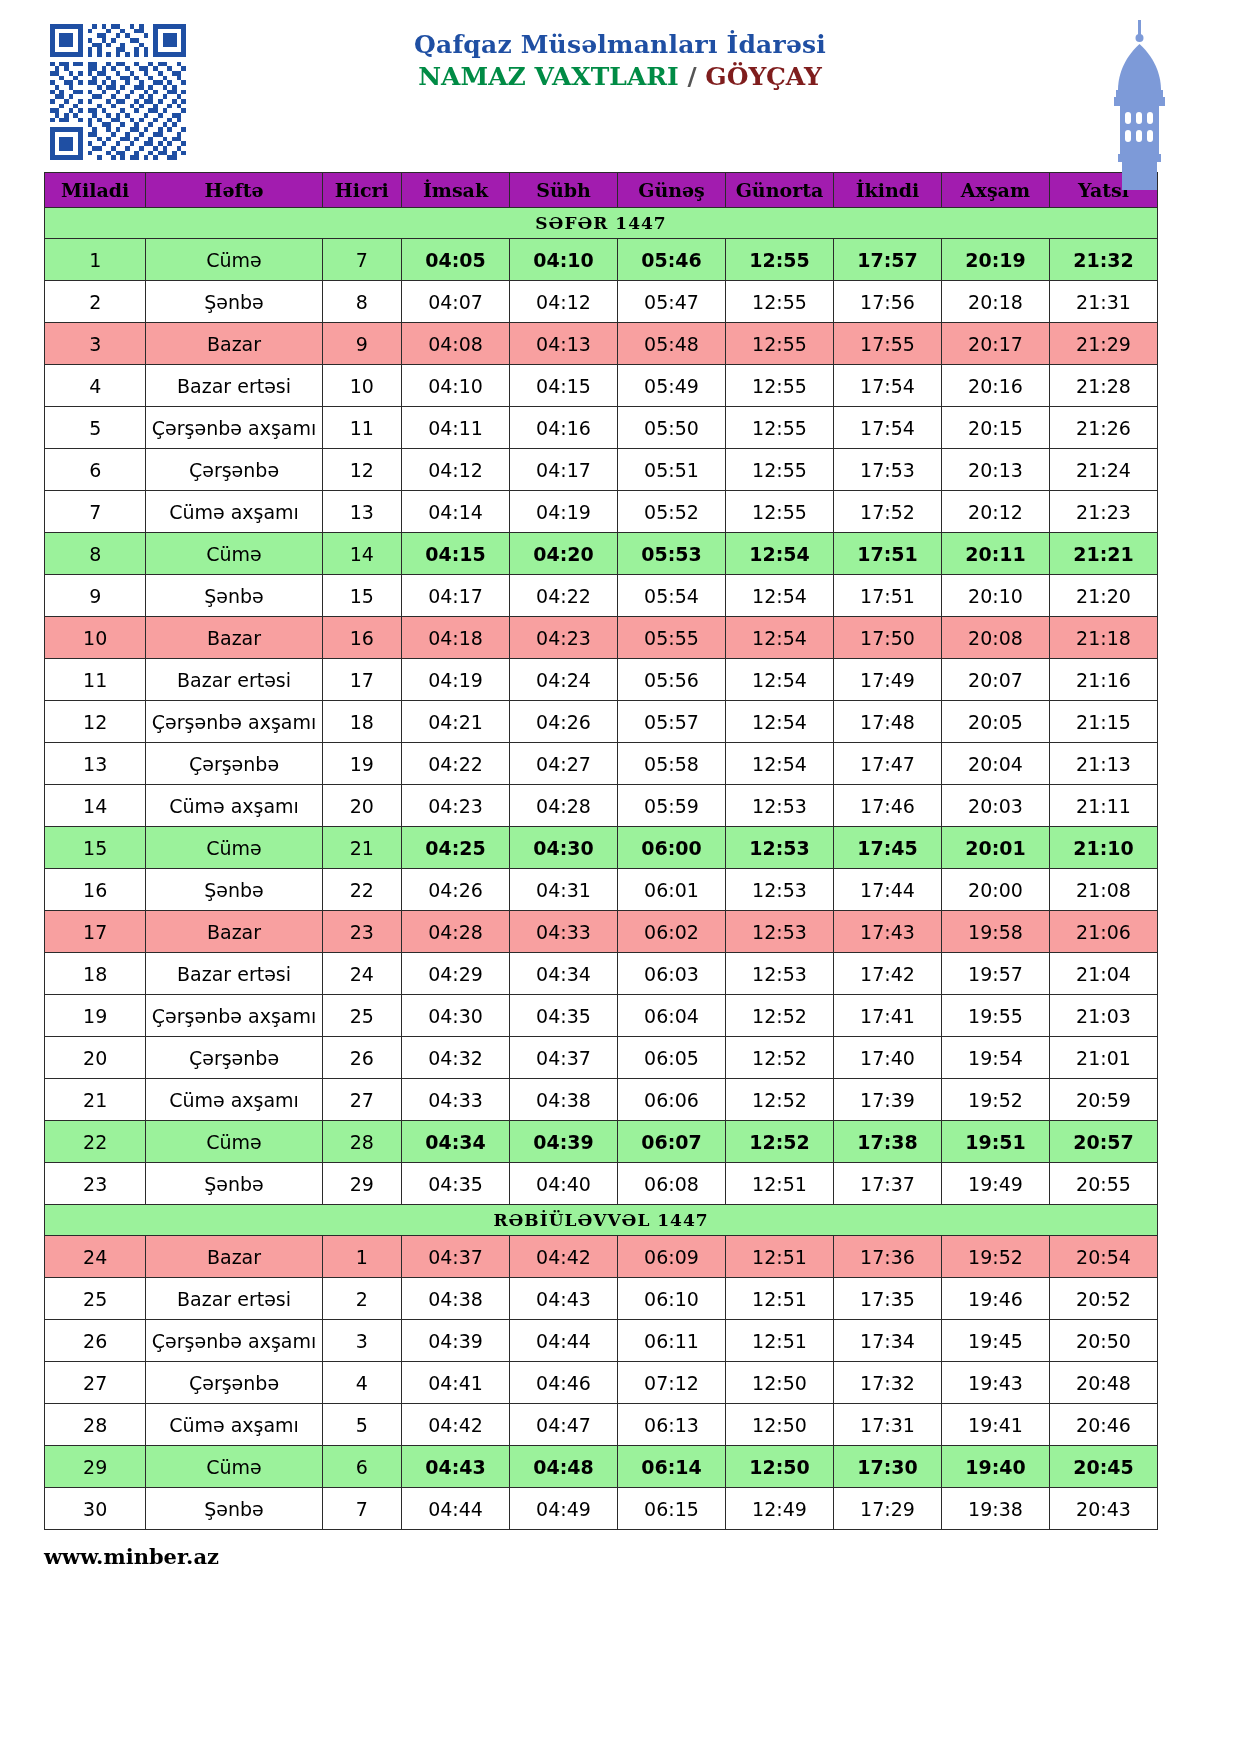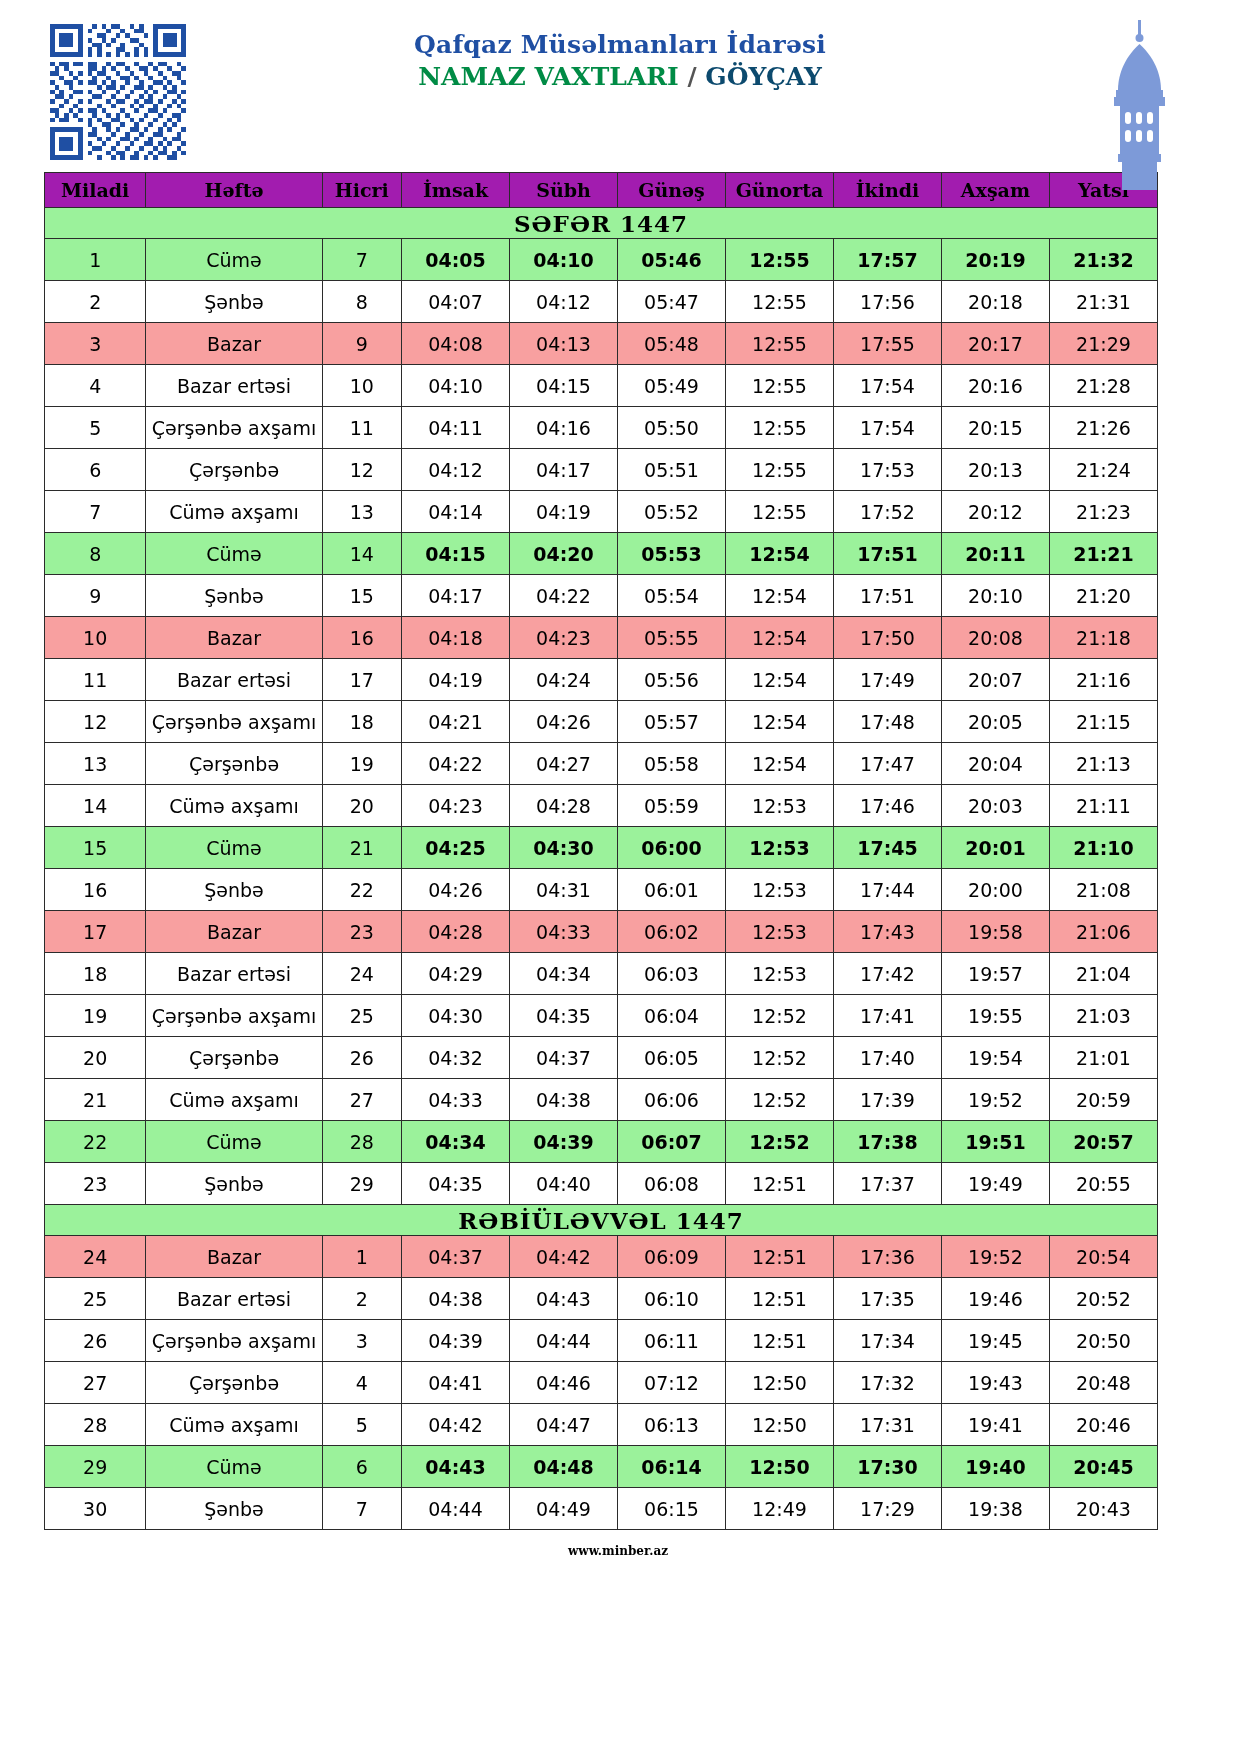--- a/index.html
+++ b/index.html
@@ -53,21 +53,21 @@
     letter-spacing: .2px;
   }
   .t-line2 {
     font-family: "DejaVu Serif", serif;
     font-weight: bold;
     font-size: 25px;
     color: #008b45;
     margin-top: 3px;
   }
   .t-line2 .sep { color: #555; font-weight: bold; }
-  .t-line2 .city { color: #0c4a6e; }
+  .t-line2 .city { color: #7f1d1d; }
   .t-line3 {
     font-family: "DejaVu Serif", serif;
     font-weight: bold;
     font-size: 21px;
     color: #000;
     margin-top: 5px;
   }
   .t-line3 .val { color: #b5651d; }
   .t-line4 {
     font-family: "DejaVu Serif", serif;
@@ -124,31 +124,31 @@
   tr.sunday td {
     background: #f8a0a0;
   }
   tr.normal td {
     background: #ffffff;
   }
   tr.monthsep td {
     background: #9bf29b;
     font-family: "DejaVu Serif", serif;
     font-weight: bold;
-    font-size: 23px;
+    font-size: 17px;
     letter-spacing: 1px;
     height: 30px;
   }
 
   
   .footer {
-    text-align: center;
+    text-align: left;
     font-family: "DejaVu Serif", serif;
     font-weight: bold;
-    font-size: 12px;
+    font-size: 21px;
     margin-top: 14px;
     padding-right: 4px;
   }
 </style>
 </head>
 <body>
 
 <div class="page">
 
   <div class="header">

